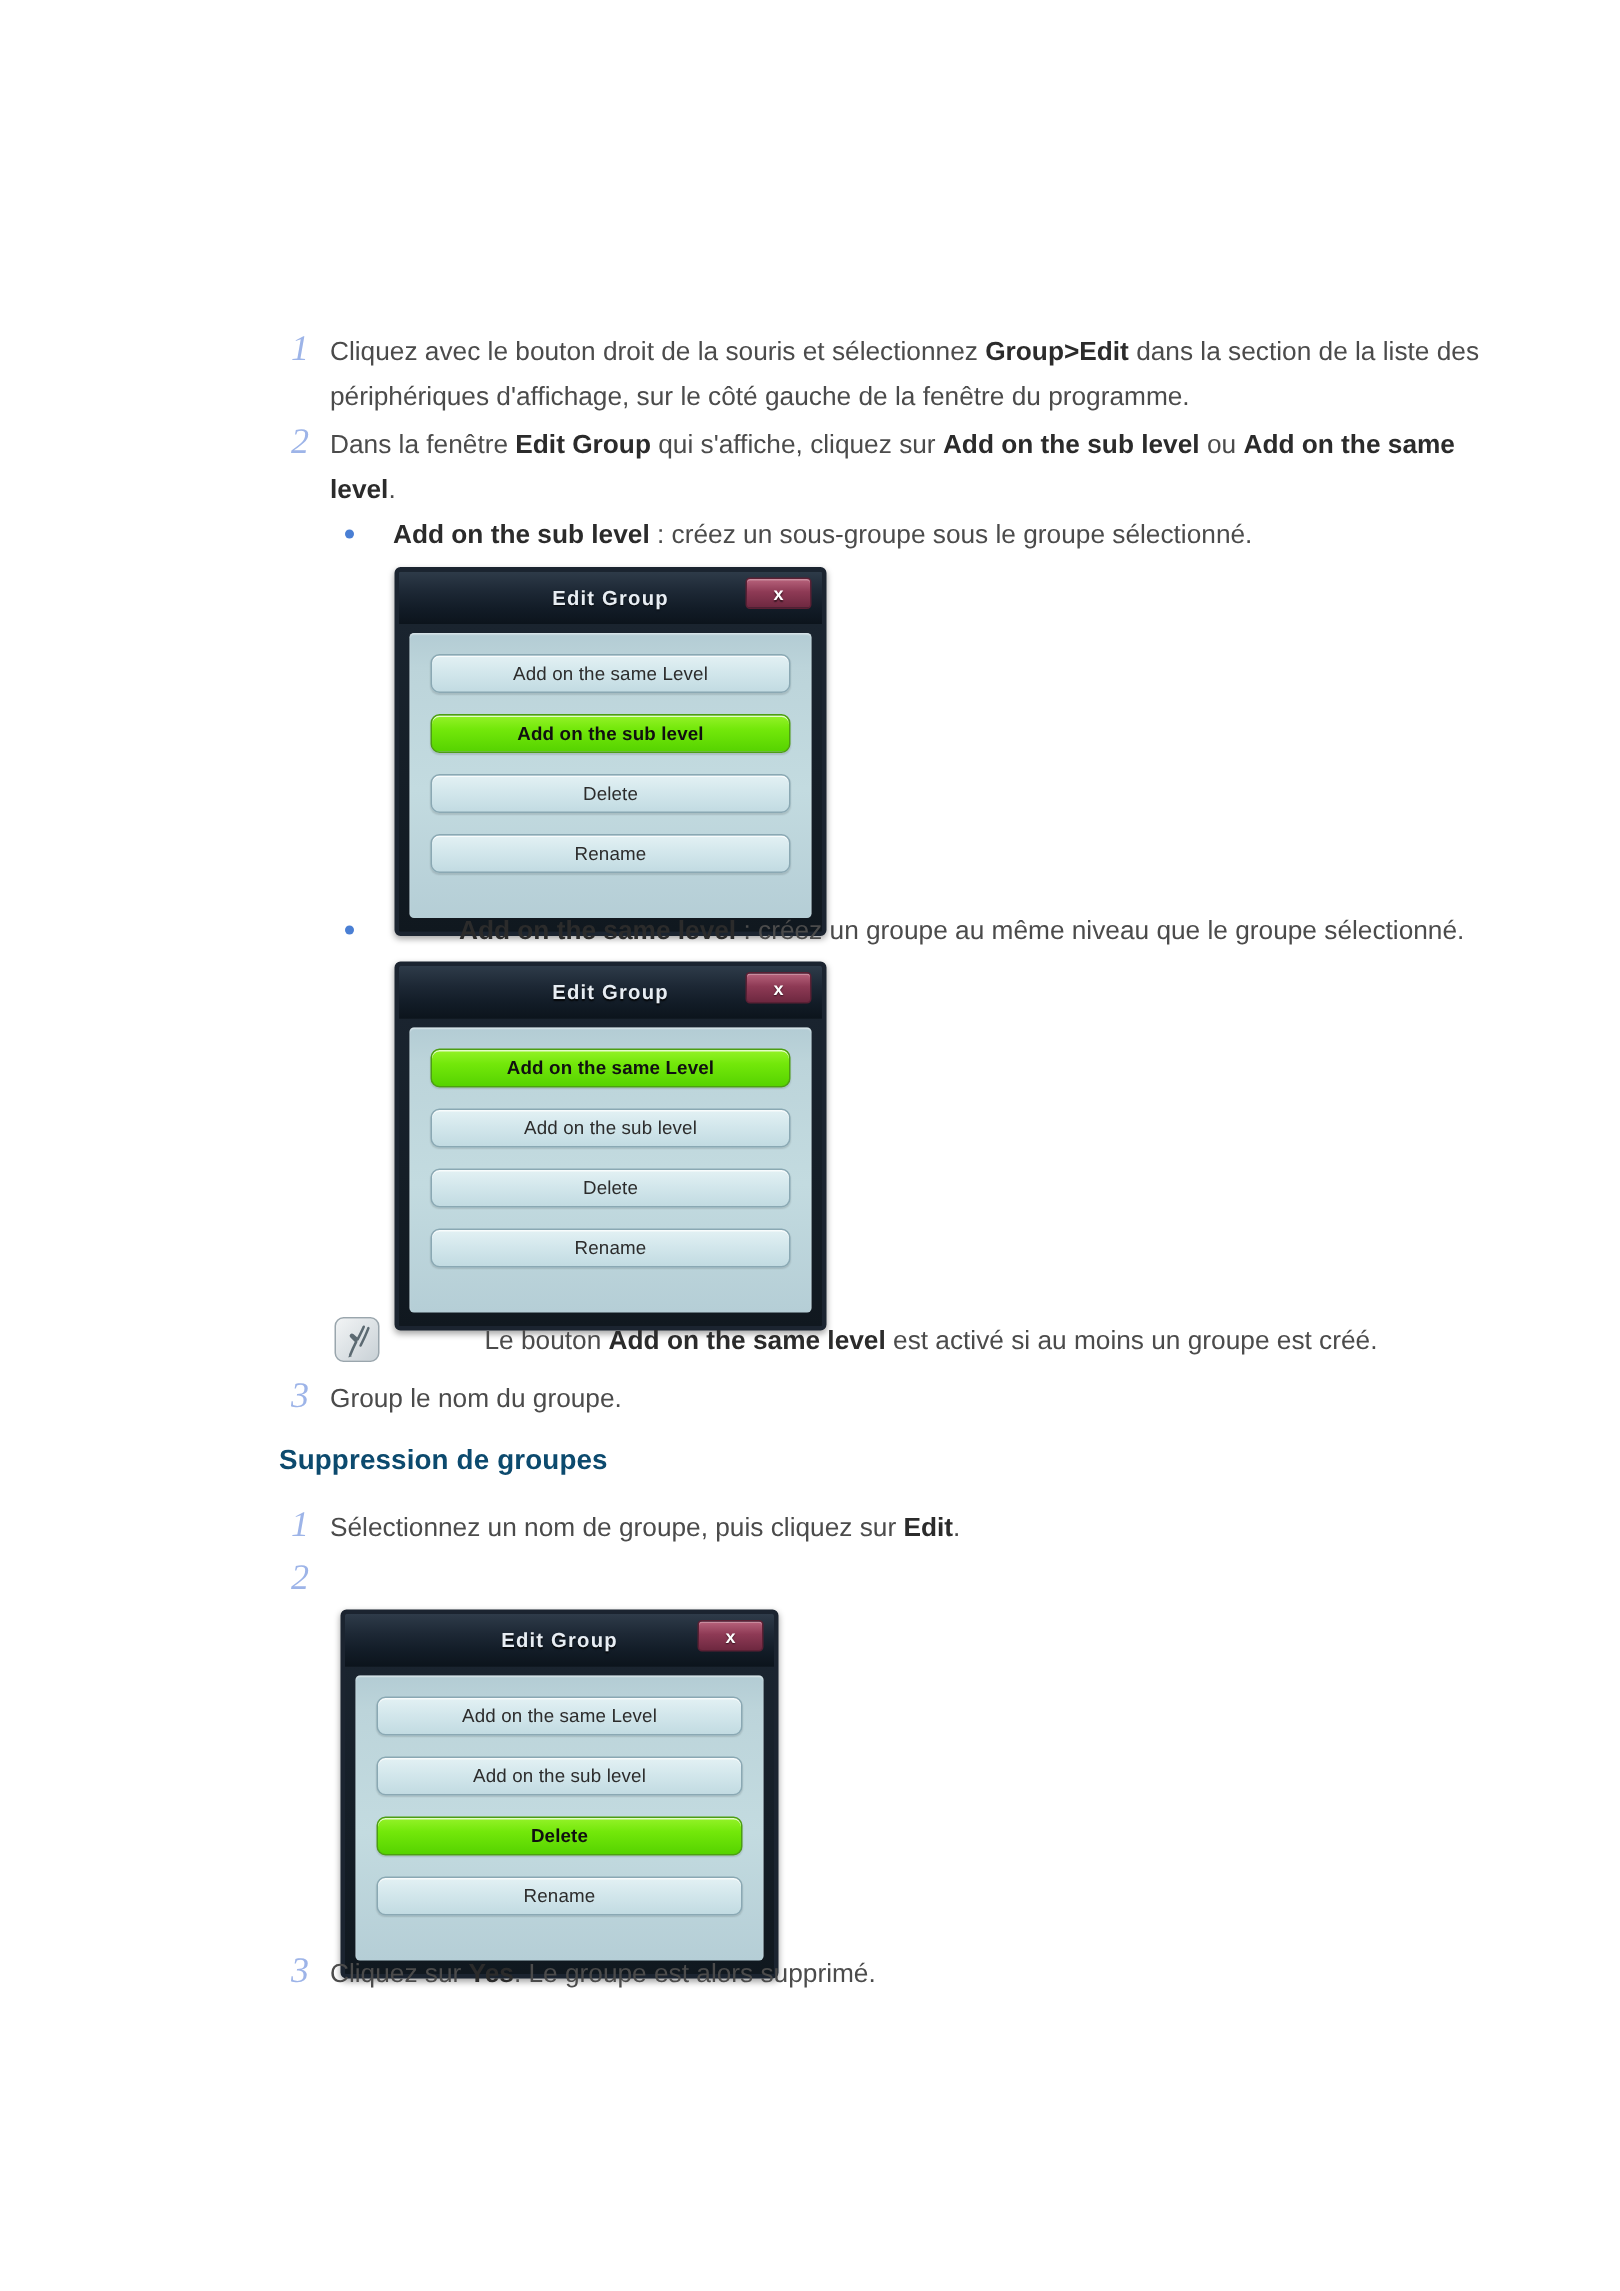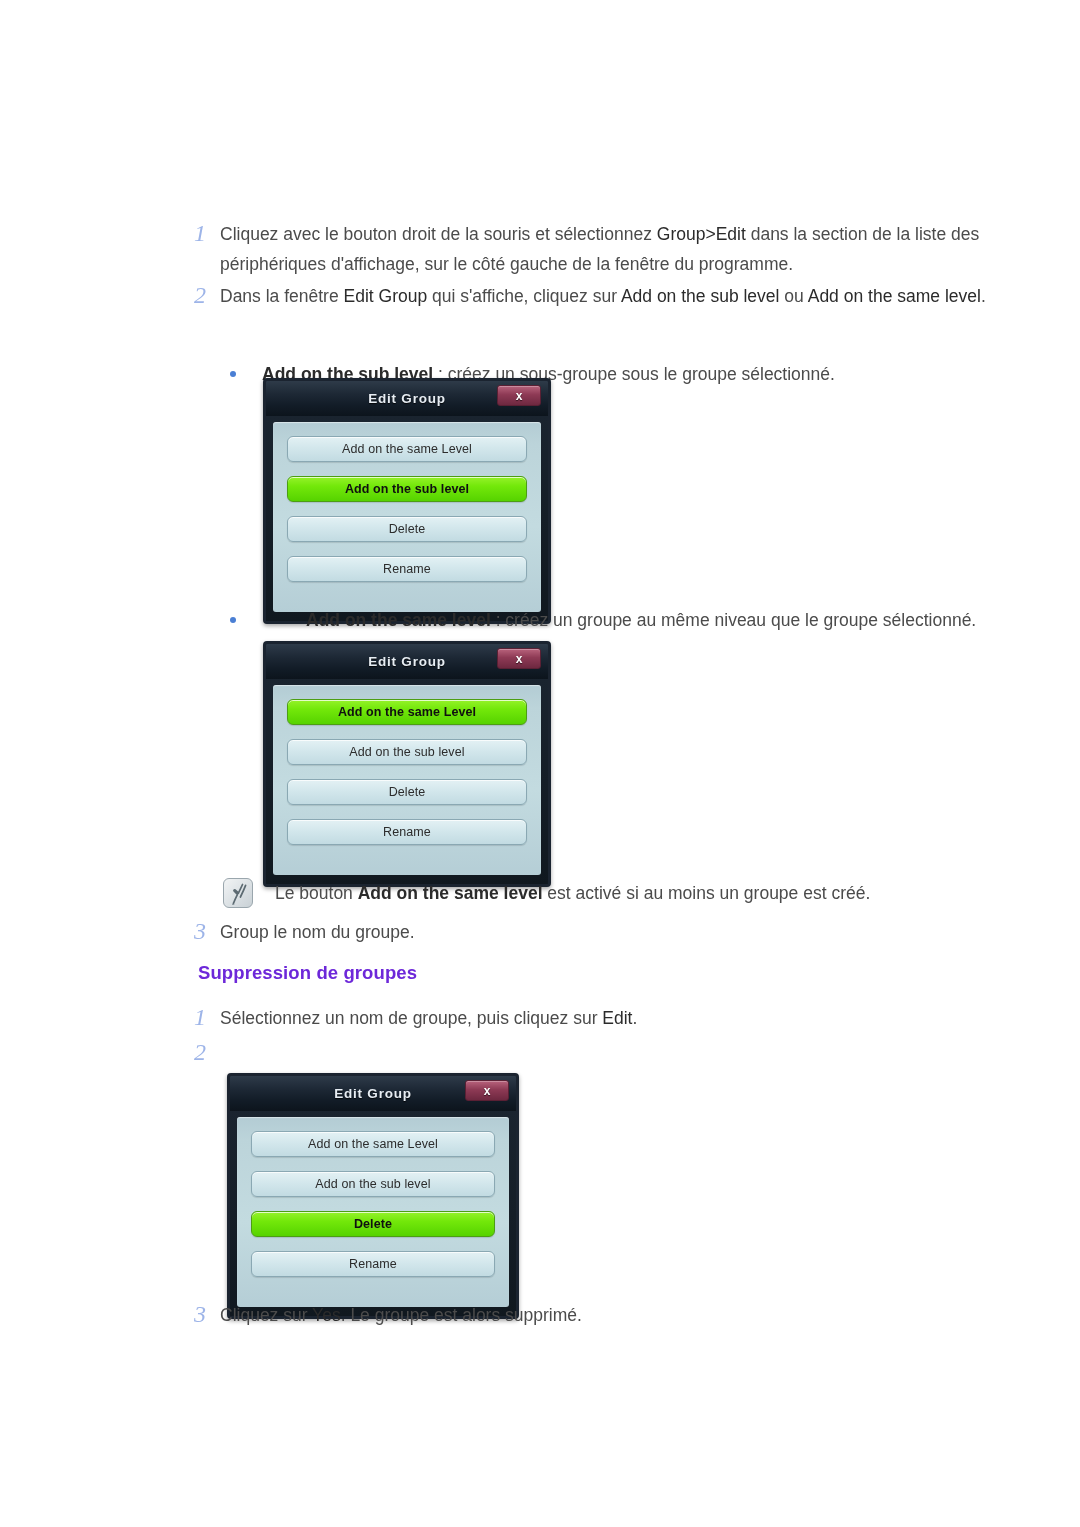--- a/index.html
+++ b/index.html
@@ -39,21 +39,21 @@
     padding-left: 8px;
     box-sizing: border-box;
     user-select: none;
   }
   .step-body {
     font-size: 17.5px;
     line-height: 30px;
     color: #4b4b4b;
     max-width: 800px;
   }
-  .step-body b { color: #2b2b2b; font-weight: normal; }
+  .step-body b { color: #2b2b2b; font-weight: bold; }
 
   
   .bullet-row {
     position: absolute;
     display: flex;
     align-items: flex-start;
   }
   .bullet-dot {
     flex: 0 0 40px;
     position: relative;
@@ -74,30 +74,30 @@
     line-height: 30px;
     color: #4b4b4b;
   }
   .bullet-text b { color: #2b2b2b; font-weight: bold; }
 
   
   .section-head {
     position: absolute;
     font-size: 18.5px;
     font-weight: bold;
-    color: #6d28d9;
+    color: #0c4a6e;
     letter-spacing: 0.1px;
-    margin-left: 12px;
   }
 
   
   .note {
     position: absolute;
     display: flex;
     align-items: center;
+    gap: 48px;
   }
   .note-icon {
     flex: 0 0 30px;
     width: 30px;
     height: 30px;
     border-radius: 6px;
     background: linear-gradient(135deg,#f2f4f5 0%,#dfe4e7 45%,#c9d1d6 100%);
     border: 1px solid #9aa6ad;
     box-sizing: border-box;
     position: relative;
@@ -206,21 +206,21 @@
   <div class="step" style="left:186px; top:219px; width:830px;">
     <div class="step-num">1</div>
     <div class="step-body">Cliquez avec le bouton droit de la souris et sélectionnez <b>Group&gt;Edit</b> dans la section de la liste des périphériques d'affichage, sur le côté gauche de la fenêtre du programme.</div>
   </div>
 
   <div class="step" style="left:186px; top:281px; width:810px;">
     <div class="step-num">2</div>
     <div class="step-body">Dans la fenêtre <b>Edit Group</b> qui s'affiche, cliquez sur <b>Add on the sub level</b> ou <b>Add on the same level</b>.</div>
   </div>
 
-  <div class="bullet-row" style="left:222px; top:359px; width:800px;">
+  <div class="bullet-row" style="left:222px; top:341px; width:800px;">
     <div class="bullet-dot"></div>
     <div class="bullet-text"><b>Add on the sub level</b> : créez un sous-groupe sous le groupe sélectionné.</div>
   </div>
 
   <div class="dialog" style="left:263px; top:378px; width:288px;">
     <div class="dlg-title">
       <div class="dlg-title-text">Edit Group</div>
       <div class="dlg-close">
         <span>x</span>
       </div>

